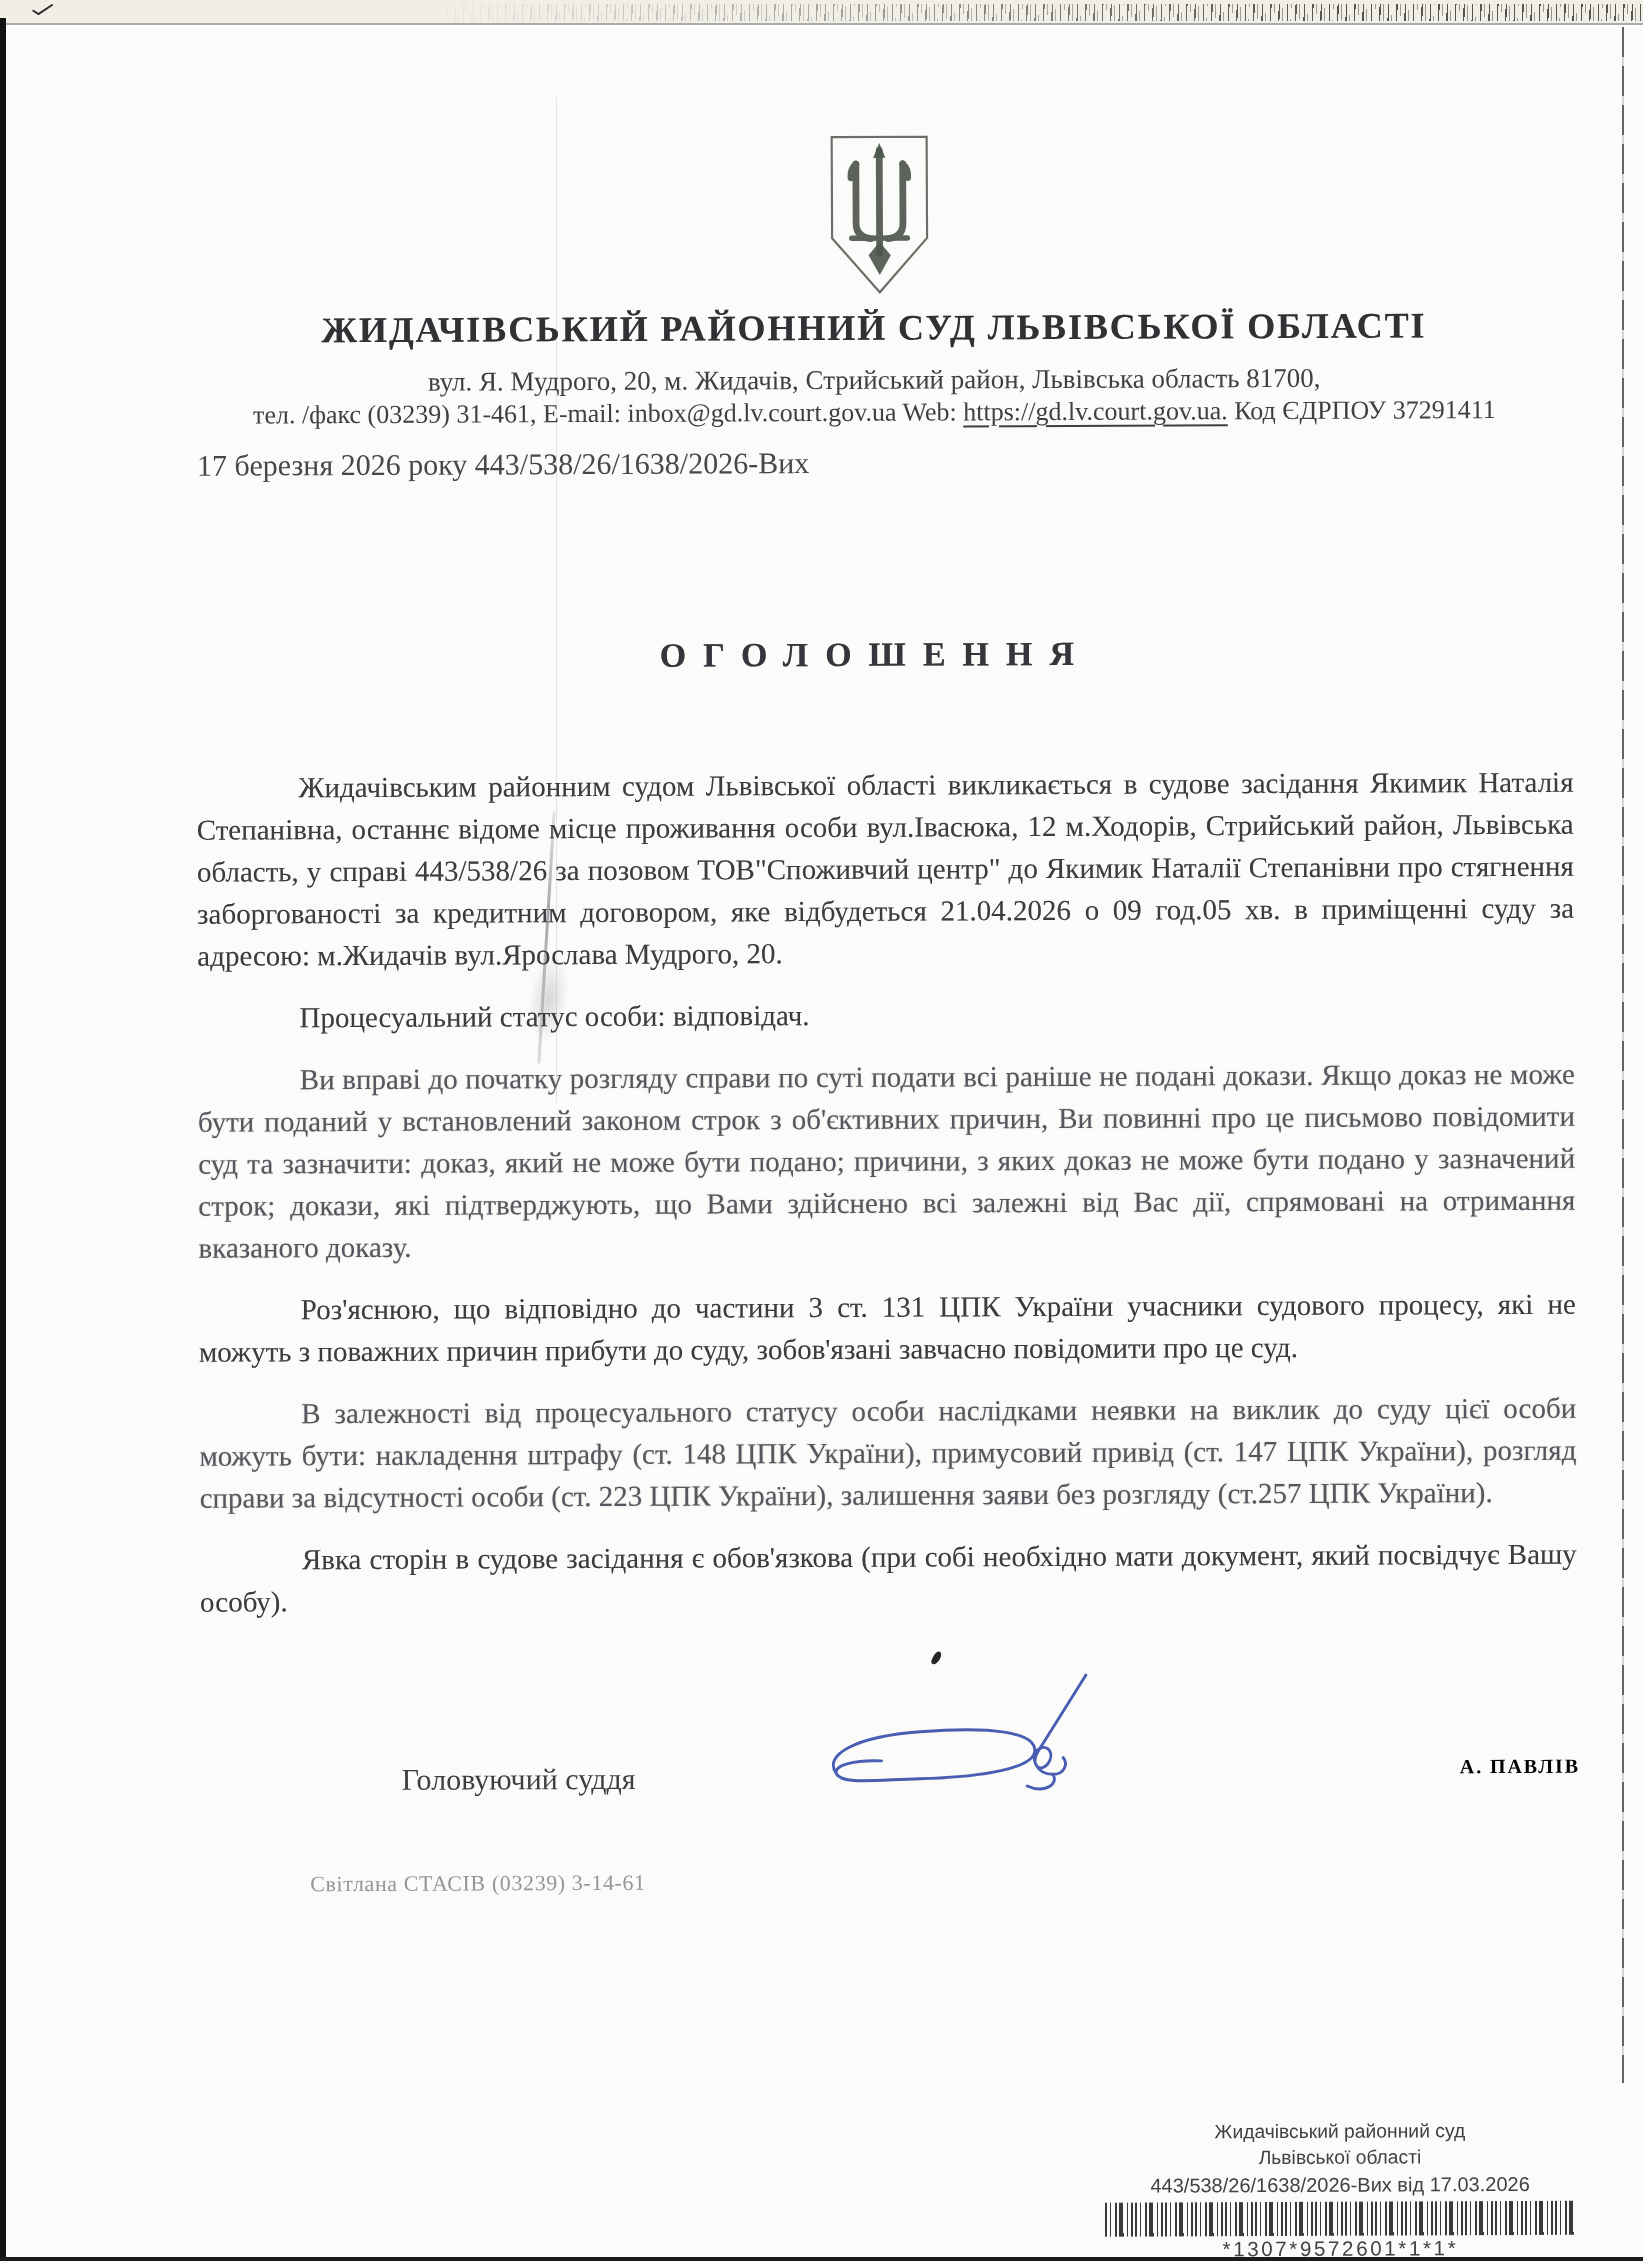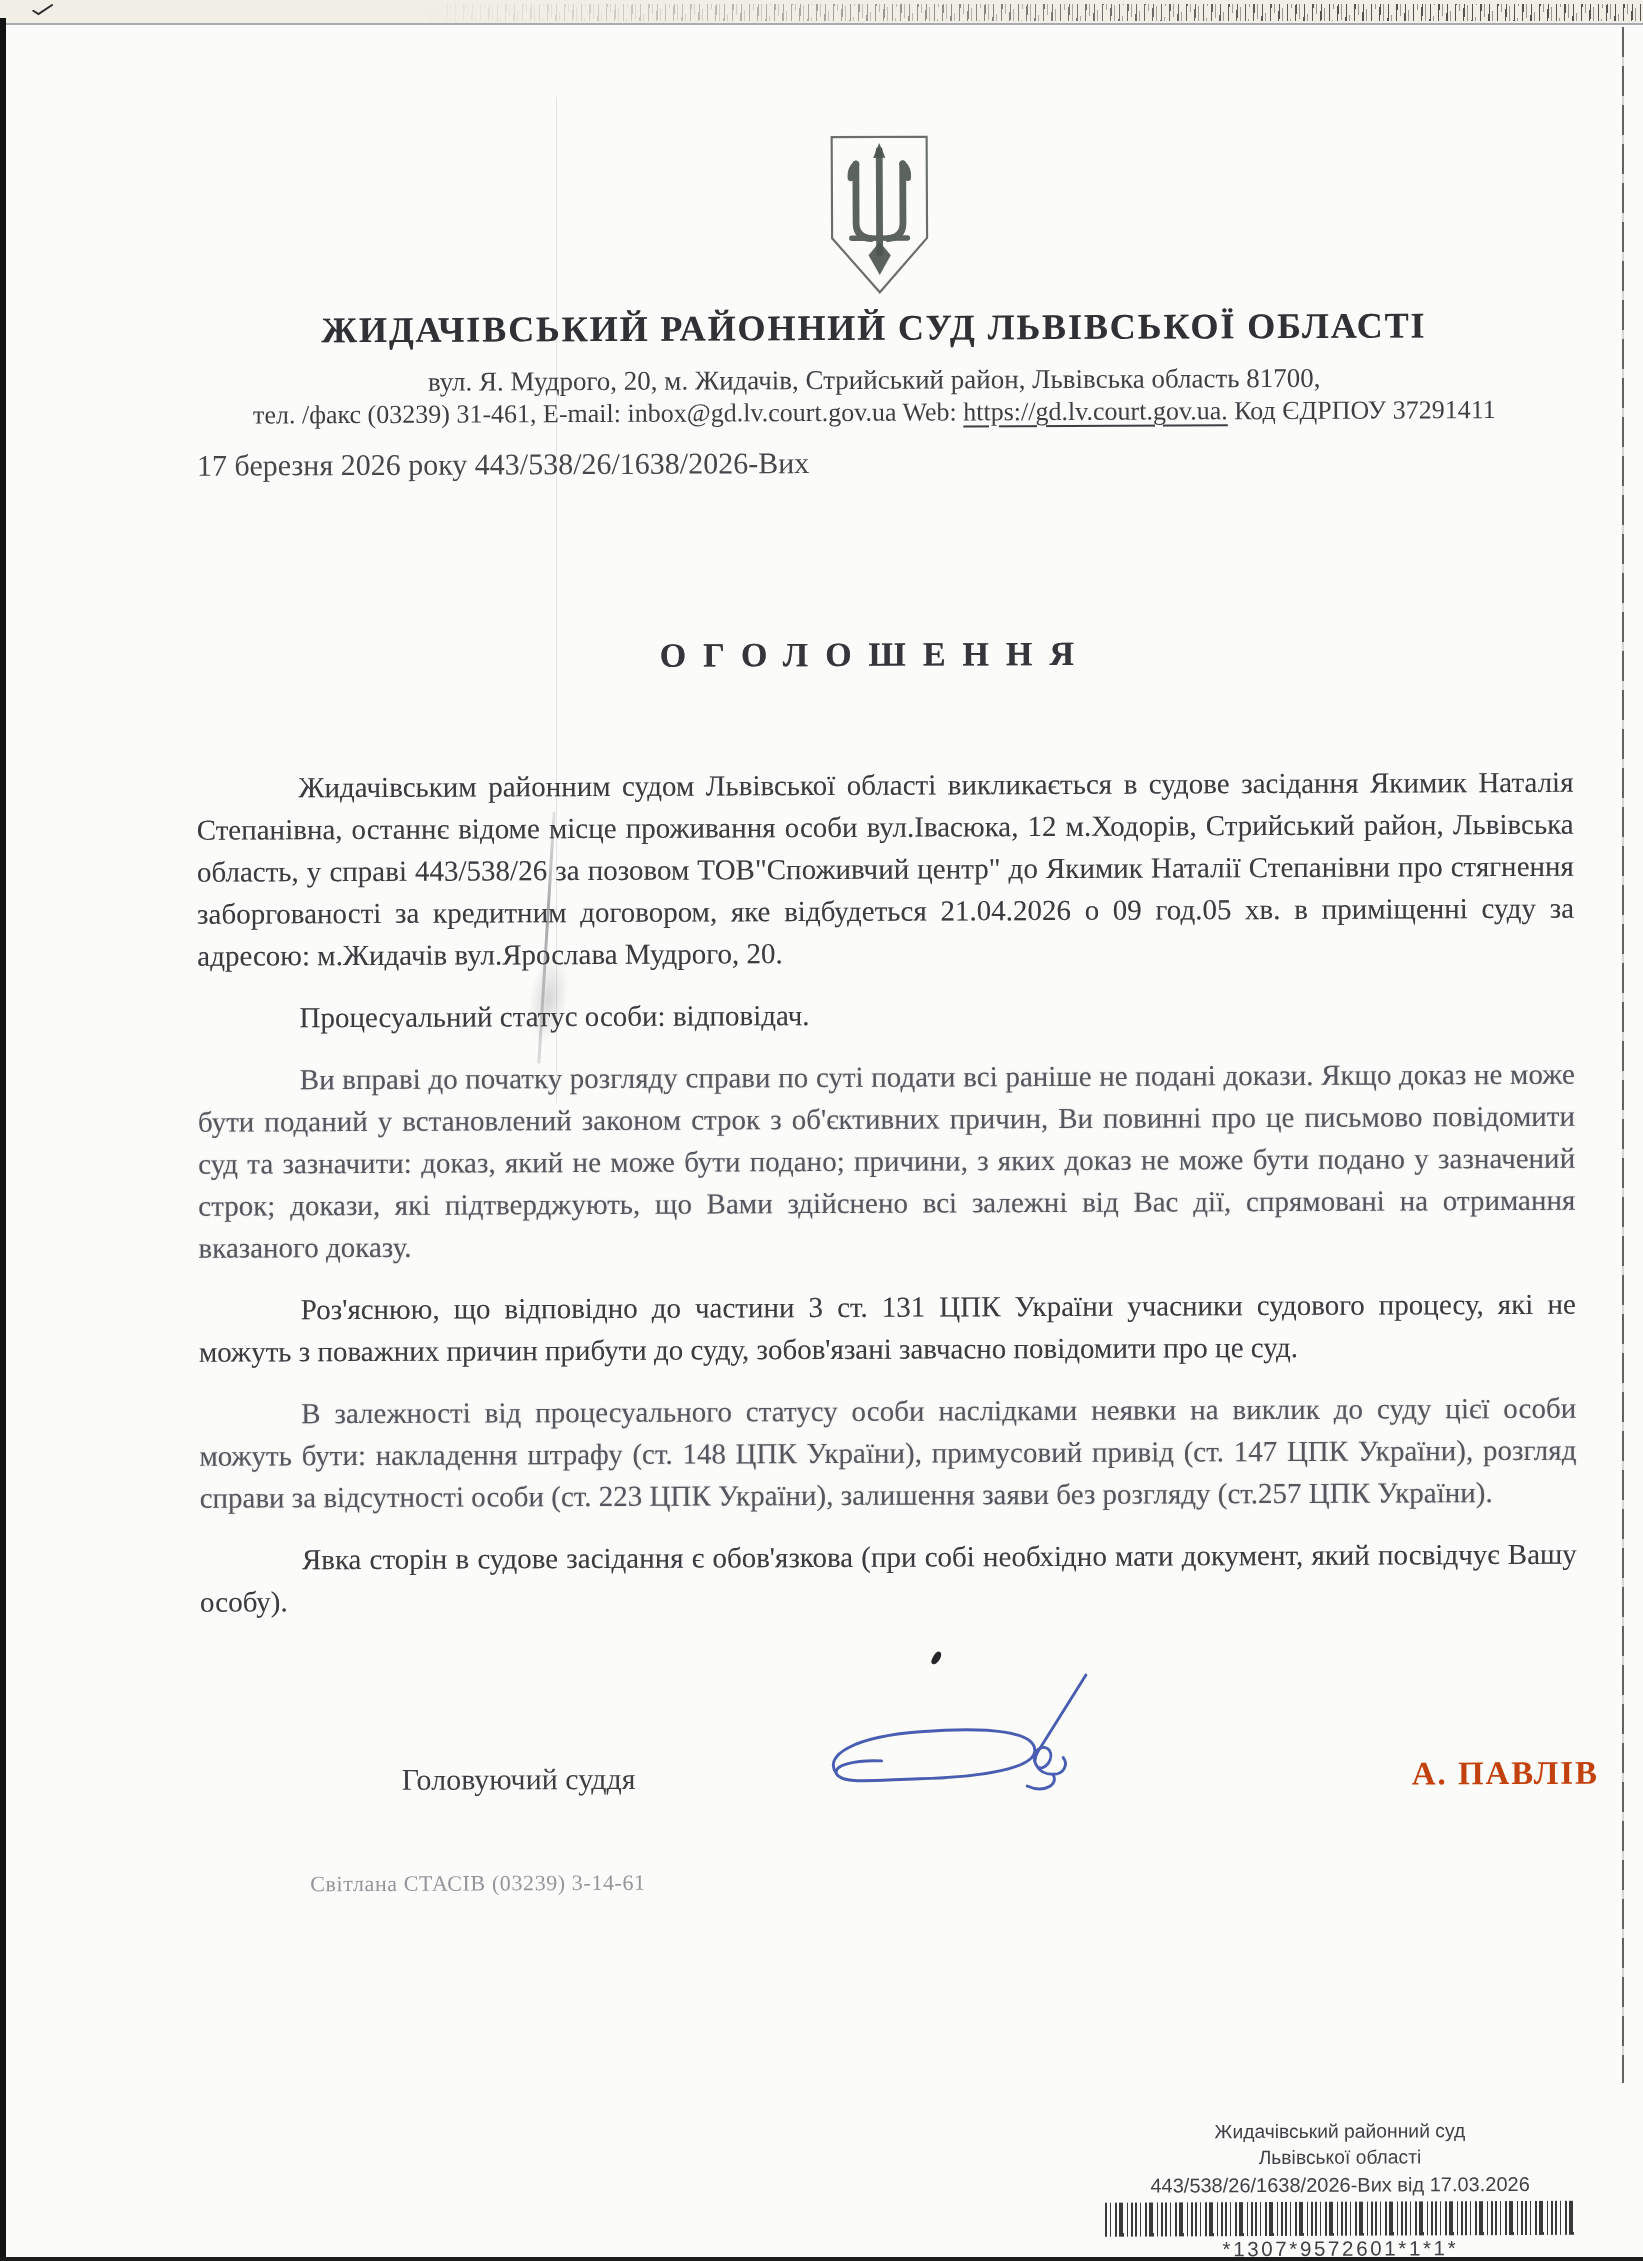--- a/index.html
+++ b/index.html
@@ -56,21 +56,21 @@
 
   .doc-title { position:absolute; left:148px; right:39px; top:636px; text-align:center;
     font-size:34px; font-weight:bold; letter-spacing:17px; color:#34363b; text-shadow:0 0 0.6px rgba(50,50,60,.55); }
 
   .body-text { position:absolute; left:197px; right:70px; top:764px;
     font-size:29px; line-height:42px; text-align:justify; color:#3b3c40; text-shadow:0 0 0.6px rgba(70,70,80,.35); }
   .body-text p { text-indent:102px; margin-bottom:20px; }
   .body-text p.faded { color:#55575e; text-shadow:0 0 1.3px rgba(90,92,100,.4); }
 
   .sig-role { position:absolute; left:398px; top:1761px; font-size:30px; color:#3c3e42; }
-  .sig-name { position:absolute; left:1408px; top:1758px; font-size:33px; letter-spacing:1.9px; color:#c2410c; font-weight:bold; }
+  .sig-name { position:absolute; left:1456px; top:1758px; font-size:20px; letter-spacing:1.9px; color:#000000; font-weight:bold; }
   .sig-scribble { position:absolute; left:807px; top:1671px; width:367px; height:132px; }
 
   .clerk-line { position:absolute; left:306px; top:1869px; font-size:22px; letter-spacing:0.6px; color:#94949a; }
 
   .stamp { position:absolute; left:1080px; top:2121px; width:509px; text-align:center;
     font-family:"Liberation Sans","DejaVu Sans",sans-serif; color:#3f4146; }
   .stamp-line1, .stamp-line2 { font-size:19.3px; line-height:26px; }
   .stamp-line3 { font-size:20px; line-height:26px; margin-top:1.3px; }
   .barcode { width:472px; height:34px; margin:3.9px auto 1.3px auto; opacity:.88;
     background:repeating-linear-gradient(90deg,

